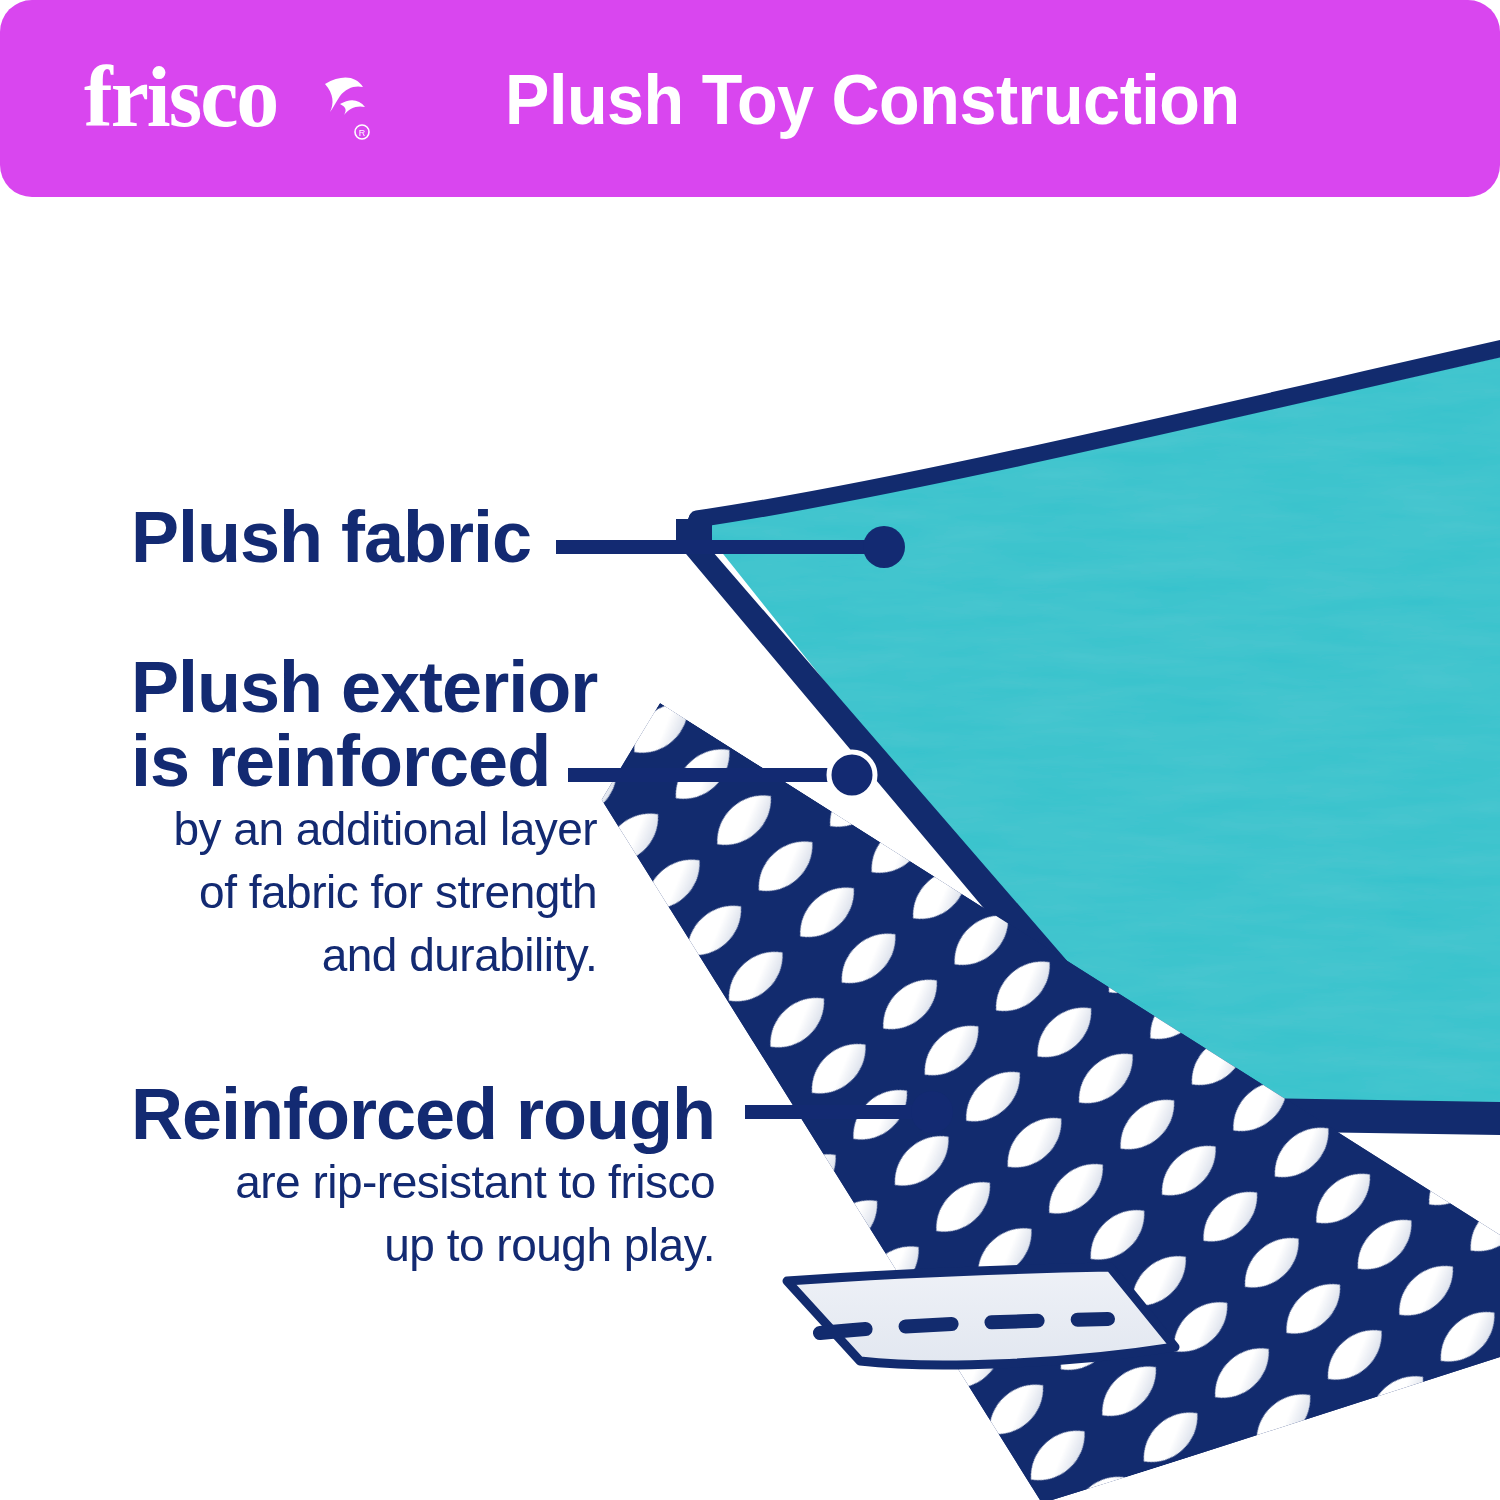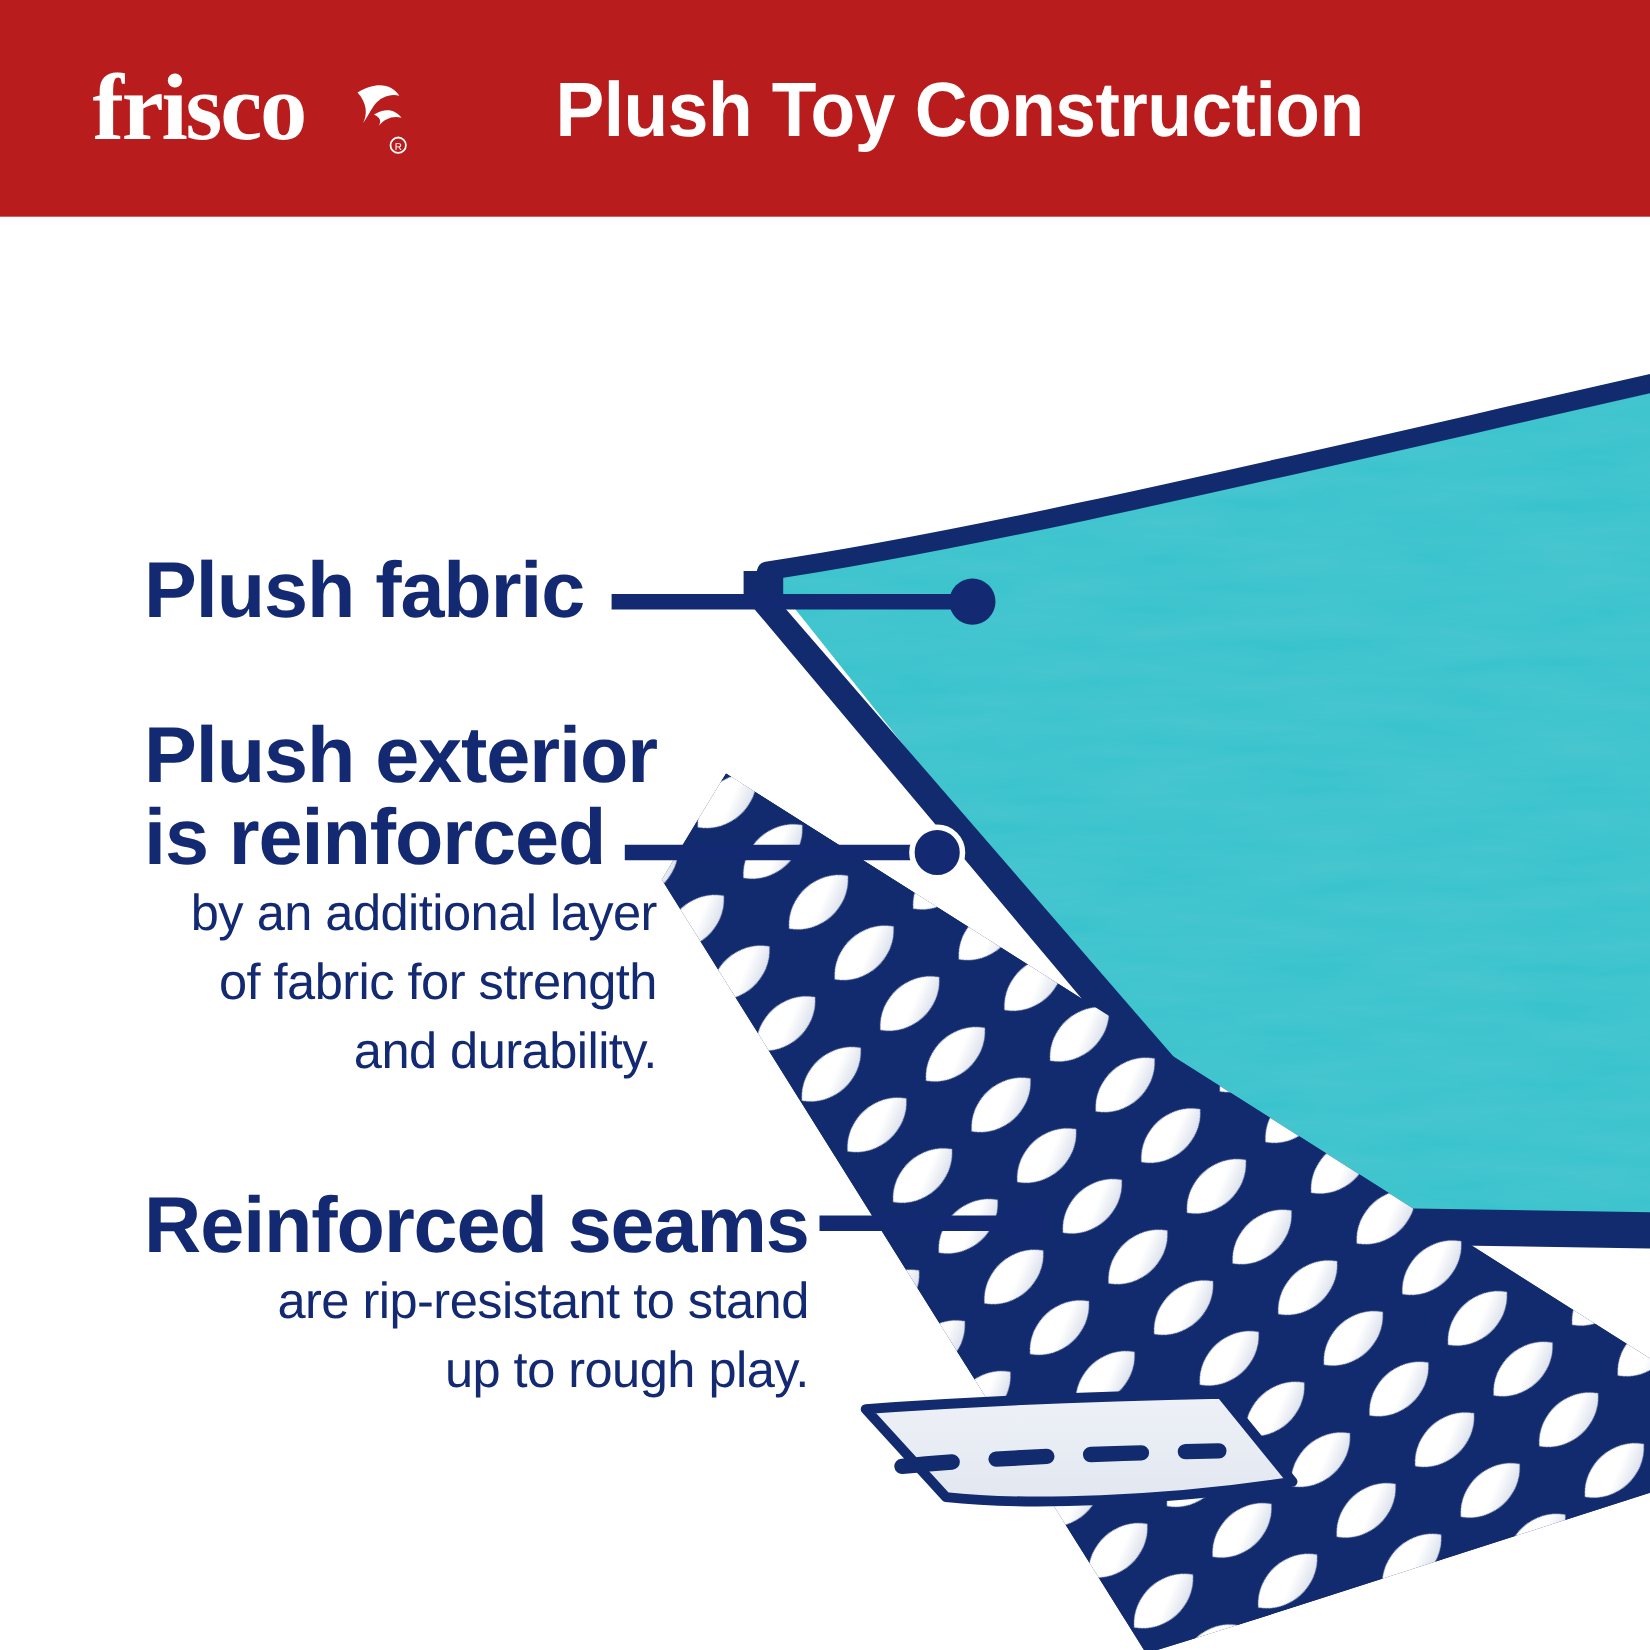--- a/index.html
+++ b/index.html
@@ -18,23 +18,24 @@
     overflow: hidden;
   }
 
   
   #header {
     position: absolute;
     left: 0;
     top: 0;
     width: 1500px;
     height: 197px;
-    background: #b91c1c;
+    background: #d946ef;
     display: flex;
     align-items: center;
+    border-radius: 32px;
   }
   #brand-logo {
     position: absolute;
     left: 84px;
     top: 50px;
     width: 300px;
     height: 100px;
   }
   #header-title {
     position: absolute;
@@ -252,18 +253,18 @@
 
   <div class="callout" id="callout-plush-exterior">
     <div class="lead">Plush exterior
 is reinforced</div>
     <div class="body">by an additional layer
 of fabric for strength
 and durability.</div>
   </div>
 
   <div class="callout" id="callout-reinforced-seams">
-    <div class="lead">Reinforced seams</div>
-    <div class="body">are rip-resistant to stand
+    <div class="lead">Reinforced rough</div>
+    <div class="body">are rip-resistant to frisco
 up to rough play.</div>
   </div>
 
 </div>
 
 </body></html>

